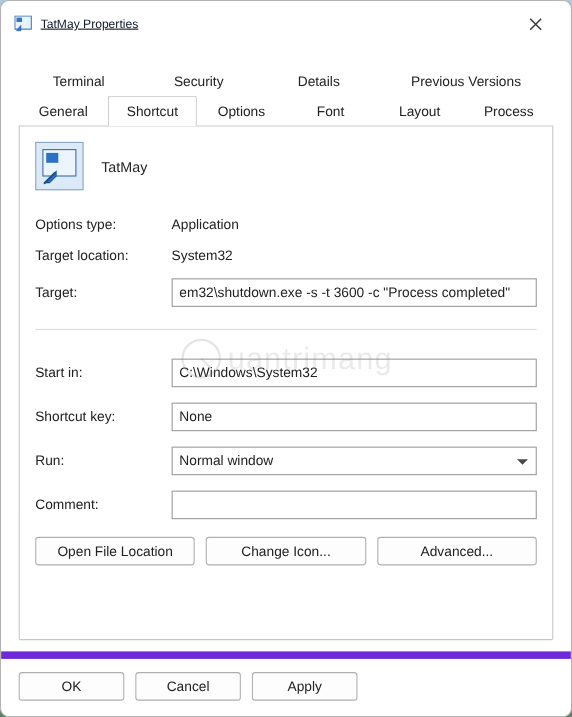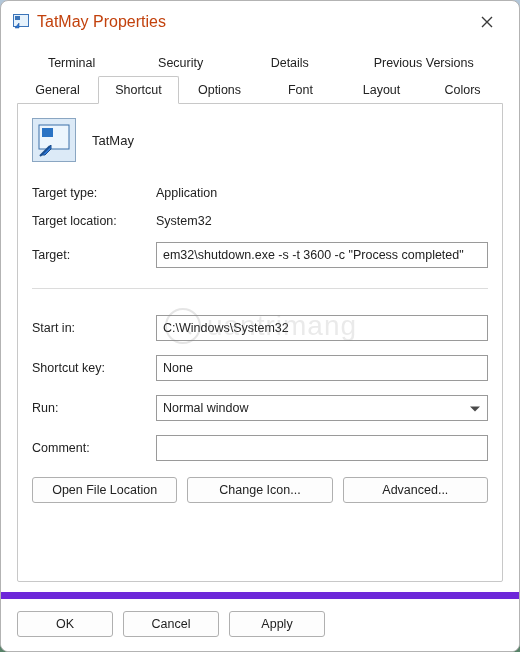--- a/index.html
+++ b/index.html
@@ -28,41 +28,43 @@
     align-items: center;
     padding: 0 12px;
     border-radius: 8px 8px 0 0;
   }
   .title-icon {
     width: 16px; height: 16px;
     margin-right: 8px;
     display: flex; align-items: center; justify-content: center;
   }
   .title-text {
-    font-size: 16px;
-    color: #c2410c;
+    font-size: 11px;
+    color: #0f172a;
     flex: 1;
+    text-decoration: underline;
   }
   .close-btn {
     width: 40px; height: 32px;
     display: flex; align-items: center; justify-content: center;
     color: #3a3a3a;
     font-size: 16px;
     border-radius: 4px;
   }
 
   .content {
     flex: 1;
     padding: 6px 16px 10px 16px;
     display: flex;
     flex-direction: column;
   }
 
   .tabstrip {
     position: relative;
+    margin-top: 11px;
   }
   .tab-row {
     display: flex;
     gap: 0;
   }
   .tab {
     flex: 1;
     text-align: center;
     font-size: 12.5px;
     color: #222;
@@ -218,40 +220,40 @@
         <div class="tab">Security</div>
         <div class="tab">Details</div>
         <div class="tab" style="flex:1.5">Previous Versions</div>
       </div>
       <div class="tab-row">
         <div class="tab">General</div>
         <div class="tab active">Shortcut</div>
         <div class="tab">Options</div>
         <div class="tab">Font</div>
         <div class="tab">Layout</div>
-        <div class="tab">Colors</div>
+        <div class="tab">Process</div>
       </div>
     </div>
 
     <div class="tab-page">
 
       <div class="app-row">
         <div class="app-icon-box">
           <svg width="34" height="34" viewBox="0 0 34 34">
             <rect x="2" y="2" width="30" height="24" fill="#ecf5fd" stroke="#3a6fa8" stroke-width="1"></rect>
             <rect x="5" y="5" width="11" height="9" fill="#2a73c4"></rect>
             <path d="M4 32 L14 22 L14 26 L8 32 Z" fill="#2f78d8" stroke="#1a4e8f"></path>
             <path d="M3 33 L13 23" stroke="#1a4e8f" stroke-width="2"></path>
           </svg>
         </div>
         <span class="static-val" style="font-size:13px">TatMay</span>
       </div>
 
       <div class="form-grid">
-        <span class="label">Target type:</span>
+        <span class="label">Options type:</span>
         <span class="static-val">Application</span>
 
         <span class="label">Target location:</span>
         <span class="static-val">System32</span>
 
         <span class="label">Target:</span>
         <input class="input" type="text" value="em32\shutdown.exe -s -t 3600 -c &quot;Process completed&quot;" style="">
 
         <div style="grid-column:1/3">
             <hr class="thinsep">

